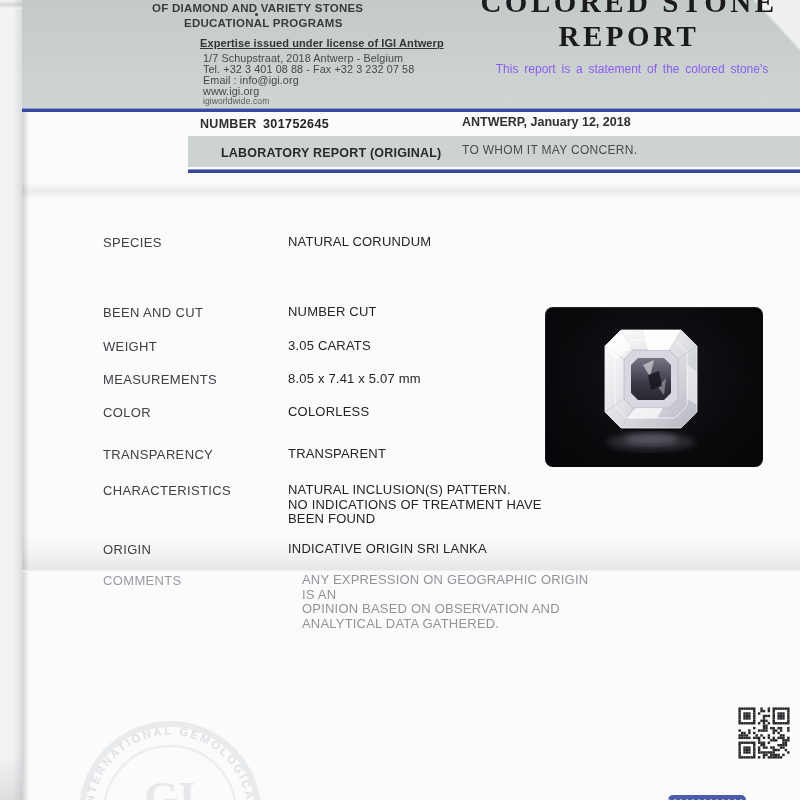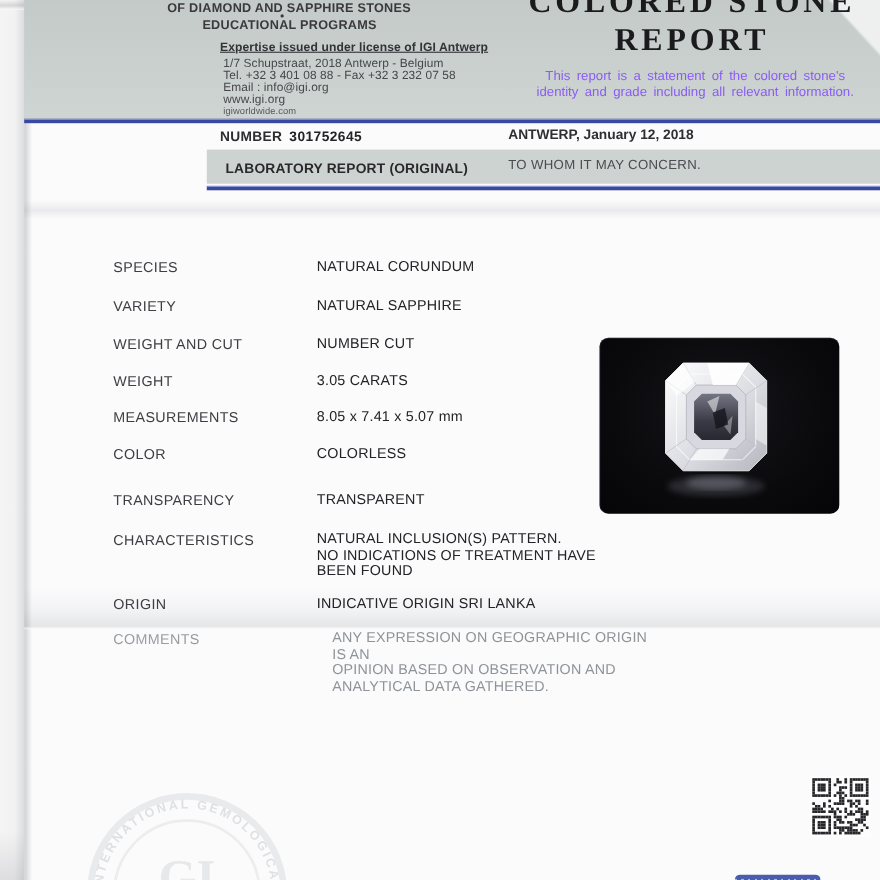--- a/index.html
+++ b/index.html
@@ -44,21 +44,21 @@
       font-size:12px;line-height:14px;color:#8b5cf6;word-spacing:2.5px;}
 
   .rule-blue{position:absolute;height:3px;background:#3a49a0;border-top:1px solid #8b96cf;}
   .rule1{left:22px;top:108px;width:778px;}
   .rule2{left:188px;top:169px;width:612px;}
 
   .num-label{position:absolute;left:200px;top:117px;font-size:12.5px;font-weight:600;color:#2d2d30;letter-spacing:.3px;}
   .num-value{position:absolute;left:263px;top:117px;font-size:12.5px;font-weight:700;color:#242427;letter-spacing:.4px;}
   .place-date{position:absolute;left:462px;top:115px;font-size:12.5px;font-weight:600;color:#2f2f33;}
   .gray-band{position:absolute;left:188px;top:136px;width:612px;height:31px;background:#ccd3d0;}
-  .report-type{position:absolute;left:205px;top:146px;font-size:12.5px;font-weight:700;color:#29292c;letter-spacing:.2px;}
+  .report-type{position:absolute;left:221px;top:146px;font-size:12.5px;font-weight:700;color:#29292c;letter-spacing:.2px;}
   .concern{position:absolute;left:462px;top:143px;font-size:12px;color:#4b4b50;letter-spacing:.3px;}
 
   .fold1{position:absolute;left:22px;top:182px;width:778px;height:17px;
       background:linear-gradient(180deg,rgba(120,125,130,0) 0%,rgba(120,125,130,.13) 55%,rgba(255,255,255,0) 100%);}
   .fold2{position:absolute;left:22px;top:534px;width:778px;height:38px;
       background:linear-gradient(180deg,rgba(105,110,115,0) 0%,rgba(105,110,115,.06) 55%,rgba(105,110,115,.15) 93%,rgba(255,255,255,.75) 100%);}
 
   .field-row{position:absolute;left:0;width:800px;height:16px;}
   .field-label{position:absolute;left:103px;top:0;font-size:13px;color:#3e3e43;letter-spacing:.35px;}
   .field-value{position:absolute;left:288px;top:0;font-size:13px;color:#242428;
@@ -90,63 +90,58 @@
   <div class="left-strip"></div>
   <div class="strip-fold"></div>
   <div class="strip-shadow"></div>
 
   <div class="paper"></div>
   <div class="paper-edge"></div>
 
   <div class="header-card"></div>
   <div class="corner-curl"></div>
 
-  <div class="org1">OF DIAMOND AND SAPPHIRE STONES</div>
+  <div class="org1">OF DIAMOND AND VARIETY STONES</div>
   <div class="org-dot"></div>
   <div class="org2">EDUCATIONAL PROGRAMS</div>
   <div class="license">Expertise issued under license of IGI Antwerp</div>
   <div class="addr l1">1/7 Schupstraat, 2018 Antwerp - Belgium</div>
   <div class="addr l2">Tel. +32 3 401 08 88 - Fax +32 3 232 07 58</div>
   <div class="addr l3">Email : info@igi.org</div>
   <div class="addr l4">www.igi.org</div>
   <div class="addr l5">igiworldwide.com</div>
 
   <div class="title">
     <div>COLORED STONE</div>
     <div>REPORT</div>
   </div>
   <div class="tagline">
     <div>This report is a statement of the colored stone's</div>
-    <div>identity and grade including all relevant information.</div>
   </div>
 
   <div class="rule-blue rule1"></div>
 
   <div class="num-label">NUMBER</div>
   <div class="num-value">301752645</div>
   <div class="place-date">ANTWERP, January 12, 2018</div>
 
   <div class="gray-band"></div>
   <div class="report-type">LABORATORY REPORT (ORIGINAL)</div>
   <div class="concern">TO WHOM IT MAY CONCERN.</div>
   <div class="rule-blue rule2"></div>
 
   <div class="fold1"></div>
   <div class="fold2"></div>
 
   <div class="field-row" style="top:235px">
     <span class="field-label">SPECIES</span>
     <span class="field-value">NATURAL CORUNDUM</span>
   </div>
-  <div class="field-row" style="top:271px">
-    <span class="field-label">VARIETY</span>
-    <span class="field-value">NATURAL SAPPHIRE</span>
-  </div>
   <div class="field-row" style="top:305px">
-    <span class="field-label">WEIGHT AND CUT</span>
+    <span class="field-label">BEEN AND CUT</span>
     <span class="field-value">NUMBER CUT</span>
   </div>
   <div class="field-row" style="top:339px">
     <span class="field-label">WEIGHT</span>
     <span class="field-value">3.05 CARATS</span>
   </div>
   <div class="field-row" style="top:372px">
     <span class="field-label">MEASUREMENTS</span>
     <span class="field-value">8.05 x 7.41 x 5.07 mm</span>
   </div>

